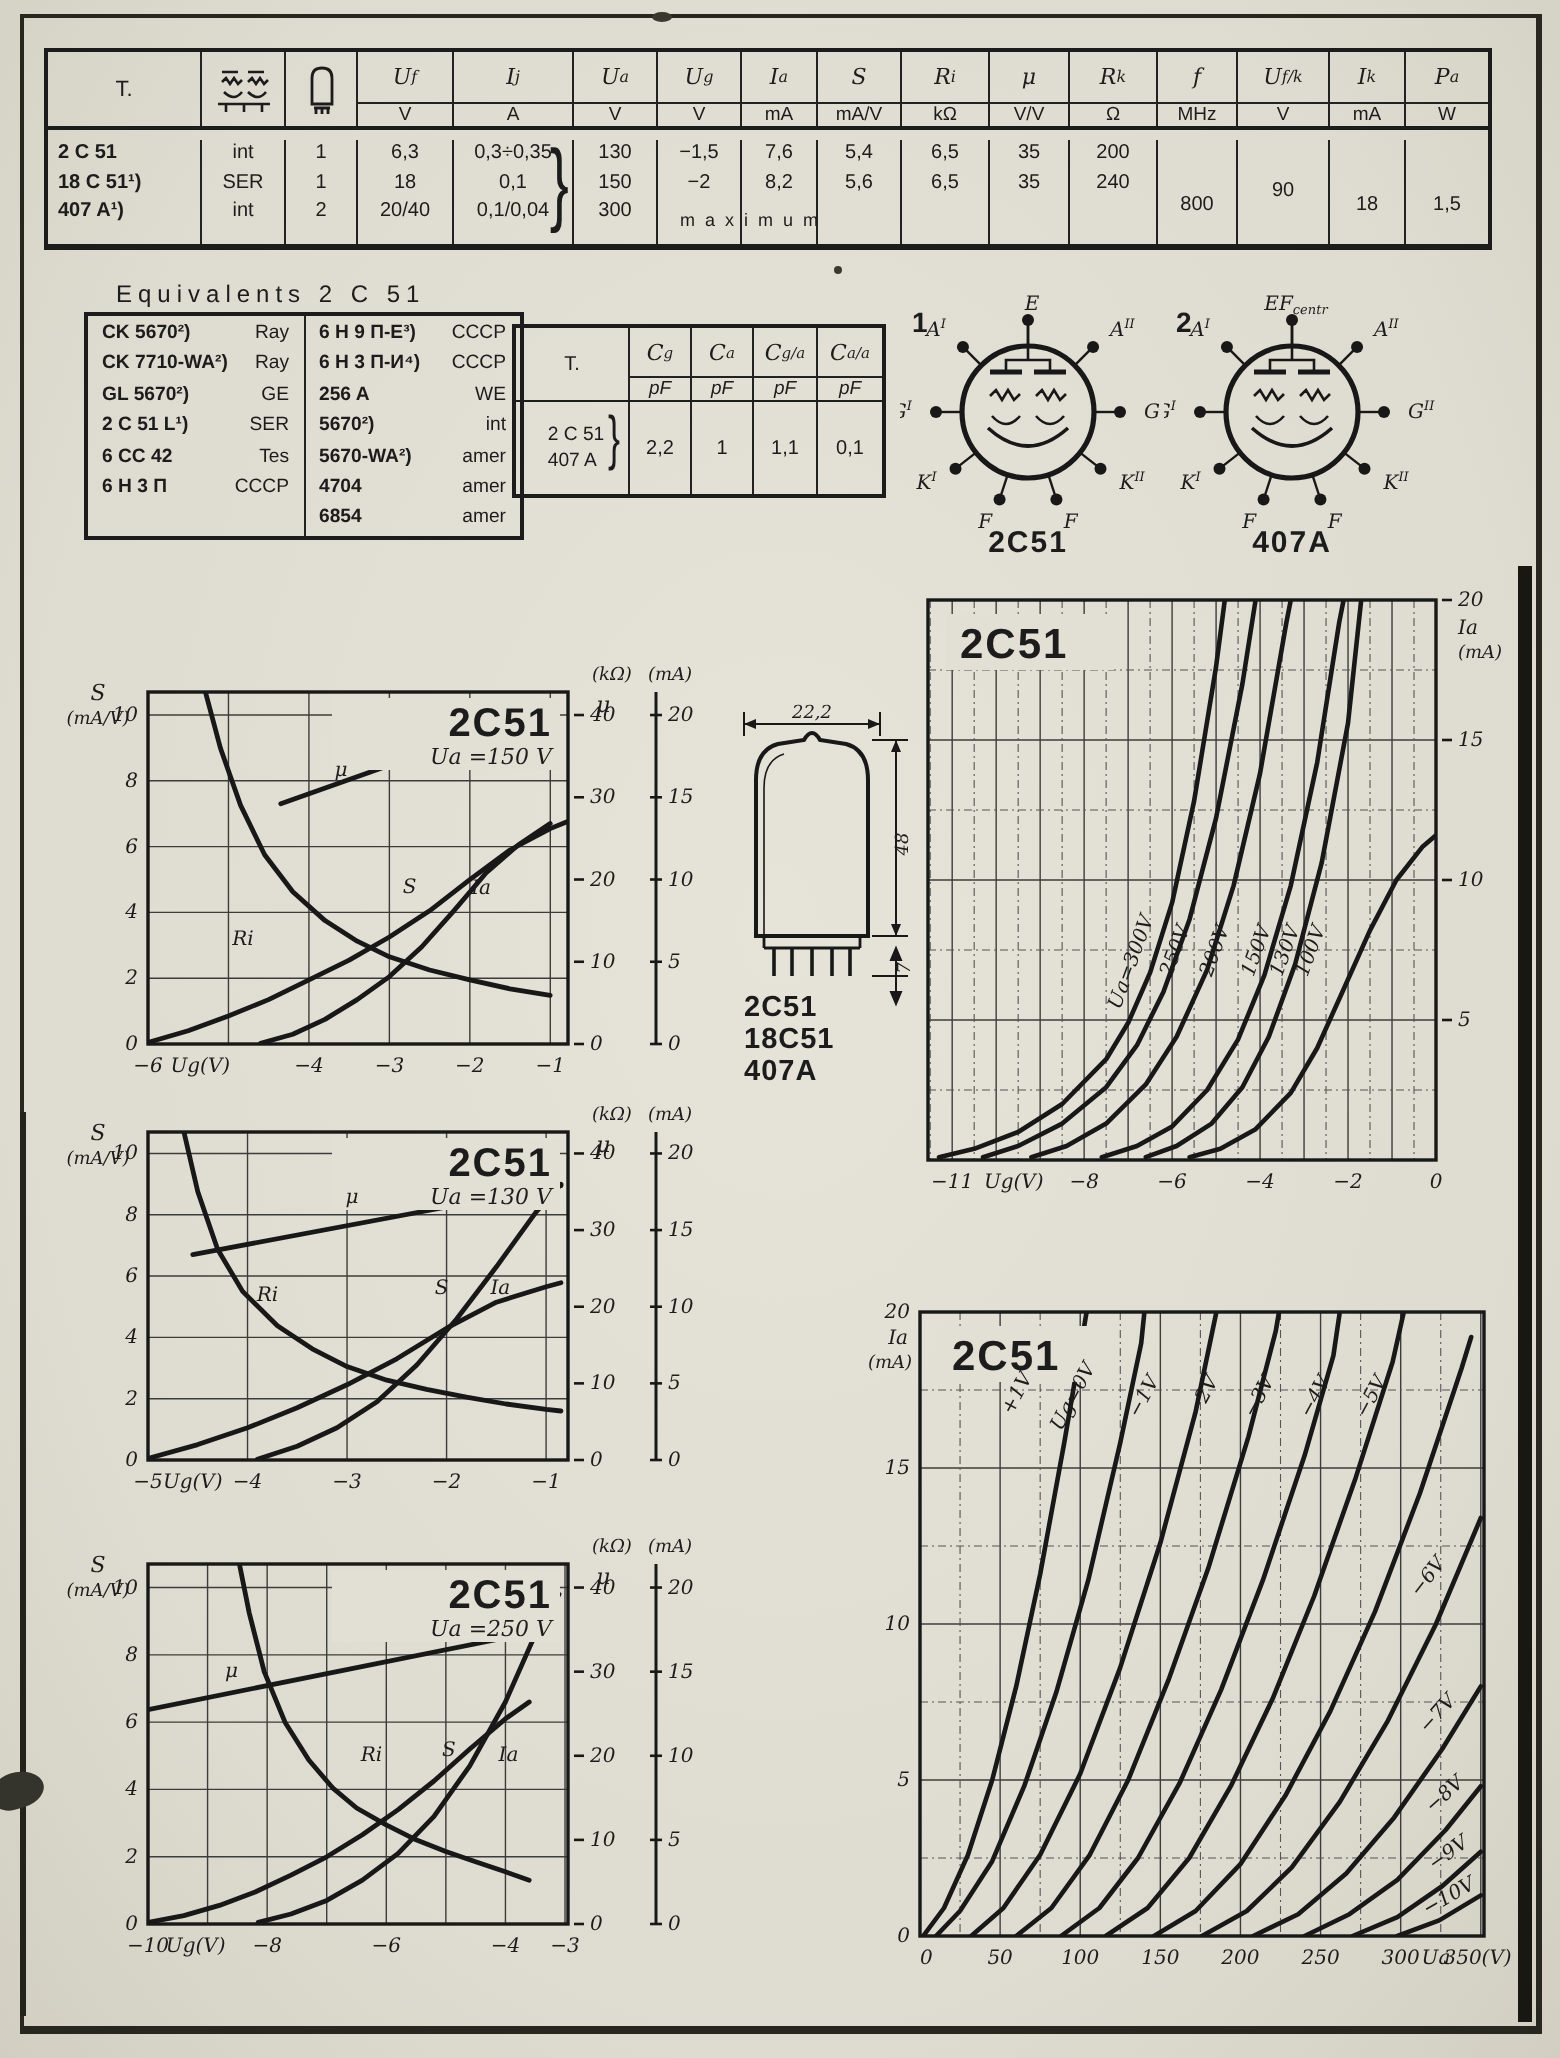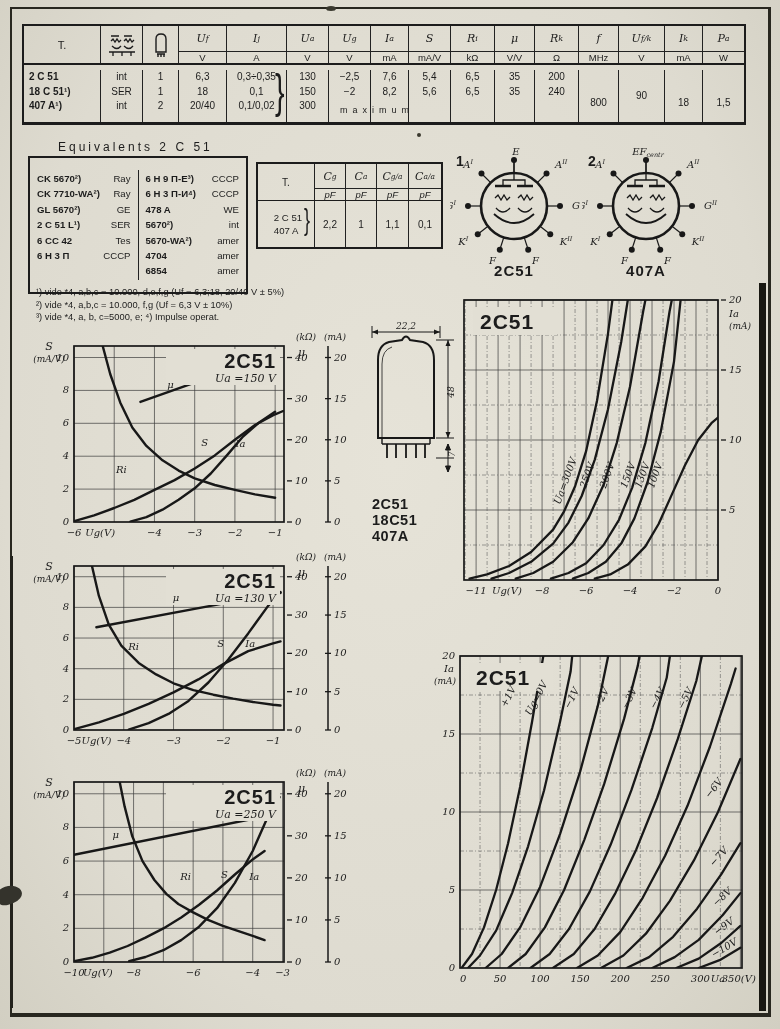--- a/index.html
+++ b/index.html
@@ -25,21 +25,21 @@
   .mt-unit{flex:1;display:flex;align-items:center;justify-content:center;font-size:9.5px;}
   .mt-single{flex:1;display:flex;align-items:center;justify-content:center;font-size:11px;}
   .mt-b{border-left:1.2px solid #222;position:relative;font-size:10px;text-align:center;}
   .mt-v{line-height:14.5px;height:14.5px;}
   .mt-body{position:relative;height:52px;padding-top:5px;box-sizing:content-box;}
   .mt-name{text-align:left;padding-left:5px;font-weight:bold;white-space:nowrap;}
   .mt-max{position:absolute;font-size:9px;letter-spacing:5px;white-space:nowrap;}
   .mt-brace{position:absolute;font-size:46px;font-weight:100;line-height:46px;transform:scaleX(.62);color:#1c1c1c;}
   
   .equiv-head{position:absolute;left:58px;top:140px;font-weight:normal;font-size:12px;letter-spacing:3px;}
-  .equiv-box{position:absolute;left:28px;top:156px;width:216px;border:2px solid #1c1c1c;display:flex;padding:12px 0;background:transparent;justify-content:flex-end;}
+  .equiv-box{position:absolute;left:42px;top:156px;width:216px;border:2px solid #1c1c1c;display:flex;padding:0 0;background:transparent;justify-content:flex-end;}
   .eq-col{flex:1;padding:1px 7px;}
   .eq-col + .eq-col{border-left:1.2px solid #222;}
   .eq-row{display:flex;justify-content:space-between;font-size:9.6px;line-height:15.4px;white-space:nowrap;}
   .eq-row b{font-weight:bold;}
   .eq-row span{font-weight:normal;padding-left:4px;}
   
   .captable{position:absolute;left:256px;top:162px;border:2px solid #1c1c1c;}
   .cap-h{border-left:1px solid #222;display:flex;flex-direction:column;}
   .cap-h:first-child,.cap-b:first-child{border-left:none;}
   .cap-head{border-bottom:1.8px solid #1c1c1c;}
@@ -205,29 +205,29 @@
           <div class="mt-v">2</div>
         </div>
         <div class="mt-b">
           <div class="mt-v">6,3</div>
           <div class="mt-v">18</div>
           <div class="mt-v">20/40</div>
         </div>
         <div class="mt-b">
           <div class="mt-v">0,3÷0,35</div>
           <div class="mt-v">0,1</div>
-          <div class="mt-v">0,1/0,02</div>
+          <div class="mt-v">0,1/0,04</div>
         </div>
         <div class="mt-b">
           <div class="mt-v">130</div>
           <div class="mt-v">150</div>
           <div class="mt-v">300</div>
         </div>
         <div class="mt-b">
-          <div class="mt-v">−2,5</div>
+          <div class="mt-v">−1,5</div>
           <div class="mt-v">−2</div>
         </div>
         <div class="mt-b">
           <div class="mt-v">7,6</div>
           <div class="mt-v">8,2</div>
         </div>
         <div class="mt-b">
           <div class="mt-v">5,4</div>
           <div class="mt-v">5,6</div>
         </div>
@@ -291,21 +291,21 @@
       <div class="eq-col">
         <div class="eq-row">
           <b>6 Н 9 П-Е³)</b>
           <span>CCCP</span>
         </div>
         <div class="eq-row">
           <b>6 Н 3 П-И⁴)</b>
           <span>CCCP</span>
         </div>
         <div class="eq-row">
-          <b>478 A</b>
+          <b>256 A</b>
           <span>WE</span>
         </div>
         <div class="eq-row">
           <b>5670²)</b>
           <span>int</span>
         </div>
         <div class="eq-row">
           <b>5670-WA²)</b>
           <span>amer</span>
         </div>
@@ -443,27 +443,22 @@
           <line x1="49.78521825875242" y1="103.74859974957707" x2="53.80243918562674" y2="91.38486503774007" stroke="#181818" stroke-width="1.2"></line>
           <circle cx="49.78521825875242" cy="103.74859974957707" r="3" fill="#181818"></circle>
           <text x="46.07701432625305" y="118.16127794511891" font-size="10" text-anchor="end" font-family="&quot;DejaVu Serif&quot;,serif" font-style="italic" font-weight="normal">F</text>
           <line x1="78.21478174124758" y1="103.74859974957707" x2="74.19756081437326" y2="91.38486503774007" stroke="#181818" stroke-width="1.2"></line>
           <circle cx="78.21478174124758" cy="103.74859974957707" r="3" fill="#181818"></circle>
           <text x="81.92298567374695" y="118.16127794511891" font-size="10" text-anchor="start" font-family="&quot;DejaVu Serif&quot;,serif" font-style="italic" font-weight="normal">F</text>
           <text x="64" y="130" font-size="15" text-anchor="middle" font-family="&quot;Liberation Sans&quot;,sans-serif" font-style="normal" font-weight="bold" letter-spacing="1">407A</text>
         </svg></div>
     </div>
 
-  <div id="footnotes" class="footnotes">
-      <div>¹) vide *4,  a,b,c = 10.000,  d,e,f,g  (Uf = 6,3;18, 20/40 V ± 5%)</div>
-      <div>²) vide *4,  a,b,c = 10.000,  f,g  (Uf = 6,3 V ± 10%)</div>
-      <div>³) vide *4,  a, b, c=5000, e;  ⁴) Impulse operat.</div>
-    </div>
 
-  <div id="tube-outline" class="chart" style="left:356px;top:320px;"><svg width="104" height="156" viewBox="0 0 104 156">
+  <div id="tube-outline" class="chart" style="left:356px;top:350px;"><svg width="104" height="156" viewBox="0 0 104 156">
         <g stroke="#181818" fill="none" stroke-width="1.4">
           <path d="M16,6 V18 M84,6 V18 M16,12 H84" stroke-width="1"></path>
           <path d="M22,9.5 L16,12 L22,14.5 Z M78,9.5 L84,12 L78,14.5 Z" fill="#181818" stroke="none"></path>
           <path d="M22,118 V40 Q22,25 33,22 L46,20 Q50,13 54,20 L67,22 Q78,25 78,40 V118 Z" stroke-width="2"></path>
           <path d="M26,118 V44 Q26,30 36,27" stroke-width="0.8"></path>
           <path d="M26,118 H74 M26,124 H74 M26,118 V124 M74,118 V124"></path>
           <path d="M31,124 v14 M40,124 v14 M50,124 v14 M60,124 v14 M69,124 v14" stroke-width="1.8"></path>
           <path d="M80,20 H98 M80,118 H98 M92,20 V118" stroke-width="1"></path>
           <path d="M89.5,26 L92,20 L94.5,26 Z M89.5,112 L92,118 L94.5,112 Z" fill="#181818" stroke="none"></path>
           <path d="M80,138 H98 M92,124 V152 M89.5,130 L92,124 L94.5,130 Z M89.5,146 L92,152 L94.5,146 Z" stroke-width="1"></path>

